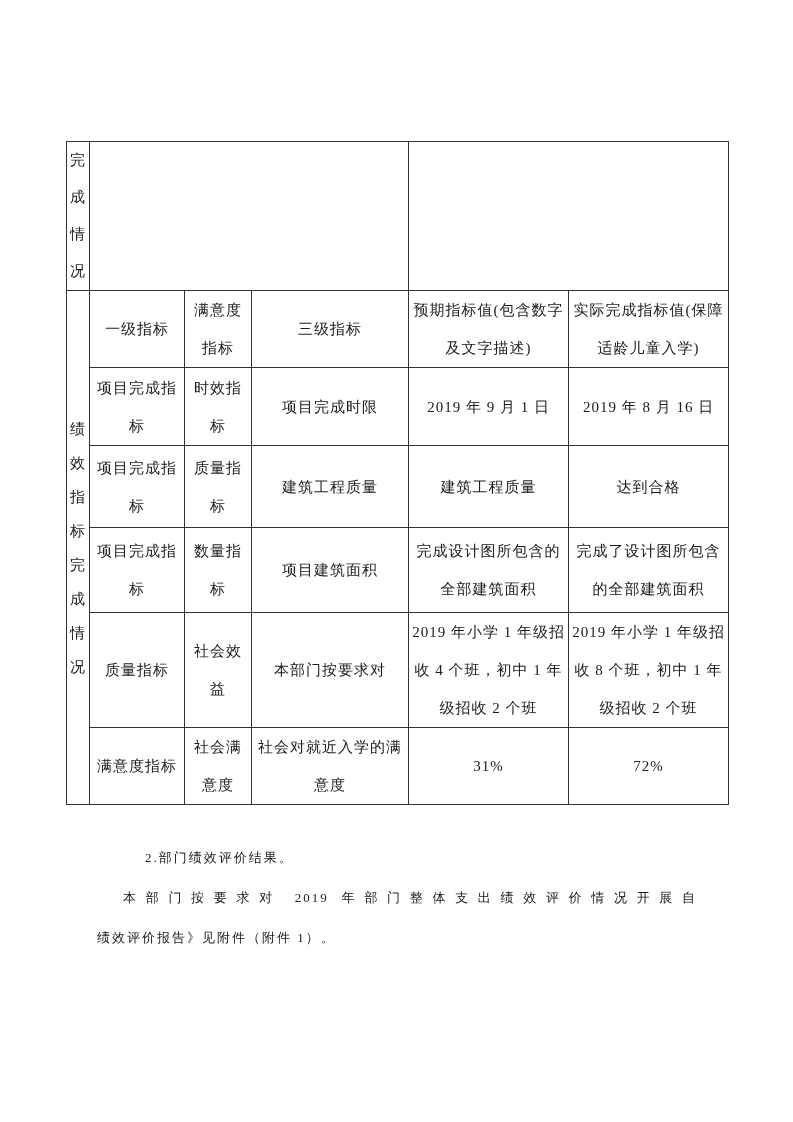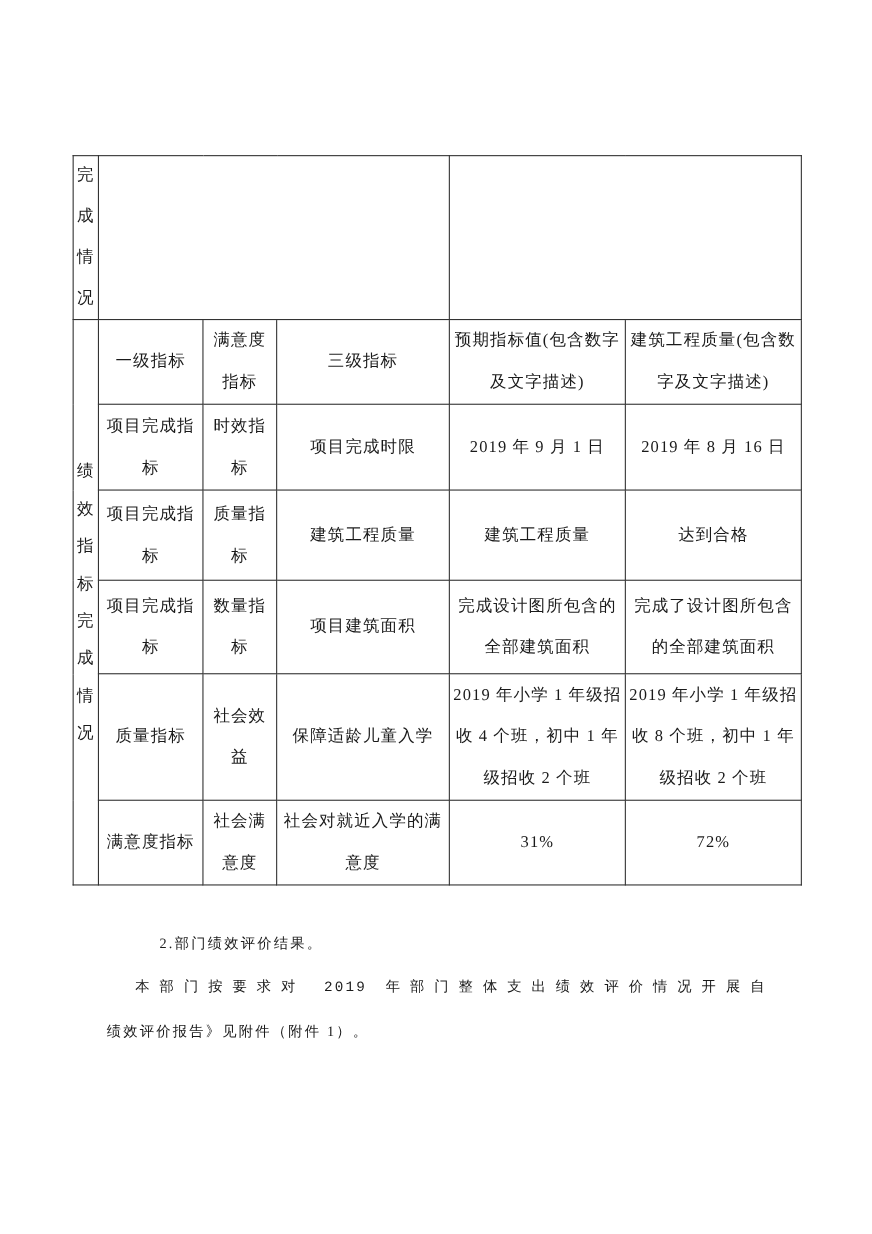--- a/index.html
+++ b/index.html
@@ -64,21 +64,20 @@
   .heading-line {
     text-indent: 48px;
   }
   .body-line {
     text-align: justify;
     text-justify: inter-character;
     text-align-last: justify;
   }
   .body-line.first {
     text-indent: 26px;
-    font-family: Liberation Mono, monospace;
   }
   .body-line.last {
     text-align: center;
     text-align-last: left;
   }
   
   .footer {
     position: absolute;
     left: 0;
     top: 1018px;
@@ -124,21 +123,21 @@
             <span class="vchar">标</span>
             <span class="vchar">完</span>
             <span class="vchar">成</span>
             <span class="vchar">情</span>
             <span class="vchar">况</span>
           </td>
         <td>一级指标</td>
         <td>满意度指标</td>
         <td>三级指标</td>
         <td>预期指标值(包含数字及文字描述)</td>
-        <td>建筑工程质量(包含数字及文字描述)</td>
+        <td>实际完成指标值(保障适龄儿童入学)</td>
       </tr>
 
       <tr class="h-r1">
         <td>项目完成指标</td>
         <td>时效指标</td>
         <td>项目完成时限</td>
         <td>2019 年 9 月 1 日</td>
         <td>2019 年 8 月 16 日</td>
       </tr>
 
@@ -154,21 +153,21 @@
         <td>项目完成指标</td>
         <td>数量指标</td>
         <td>项目建筑面积</td>
         <td>完成设计图所包含的全部建筑面积</td>
         <td>完成了设计图所包含的全部建筑面积</td>
       </tr>
 
       <tr class="h-r4">
         <td>质量指标</td>
         <td>社会效益</td>
-        <td>保障适龄儿童入学</td>
+        <td>本部门按要求对</td>
         <td>2019 年小学 1 年级招收 4 个班，初中 1 年级招收 2 个班</td>
         <td>2019 年小学 1 年级招收 8 个班，初中 1 年级招收 2 个班</td>
       </tr>
 
       <tr class="h-r5">
         <td>满意度指标</td>
         <td>社会满意度</td>
         <td>社会对就近入学的满意度</td>
         <td>31%</td>
         <td>72%</td>

